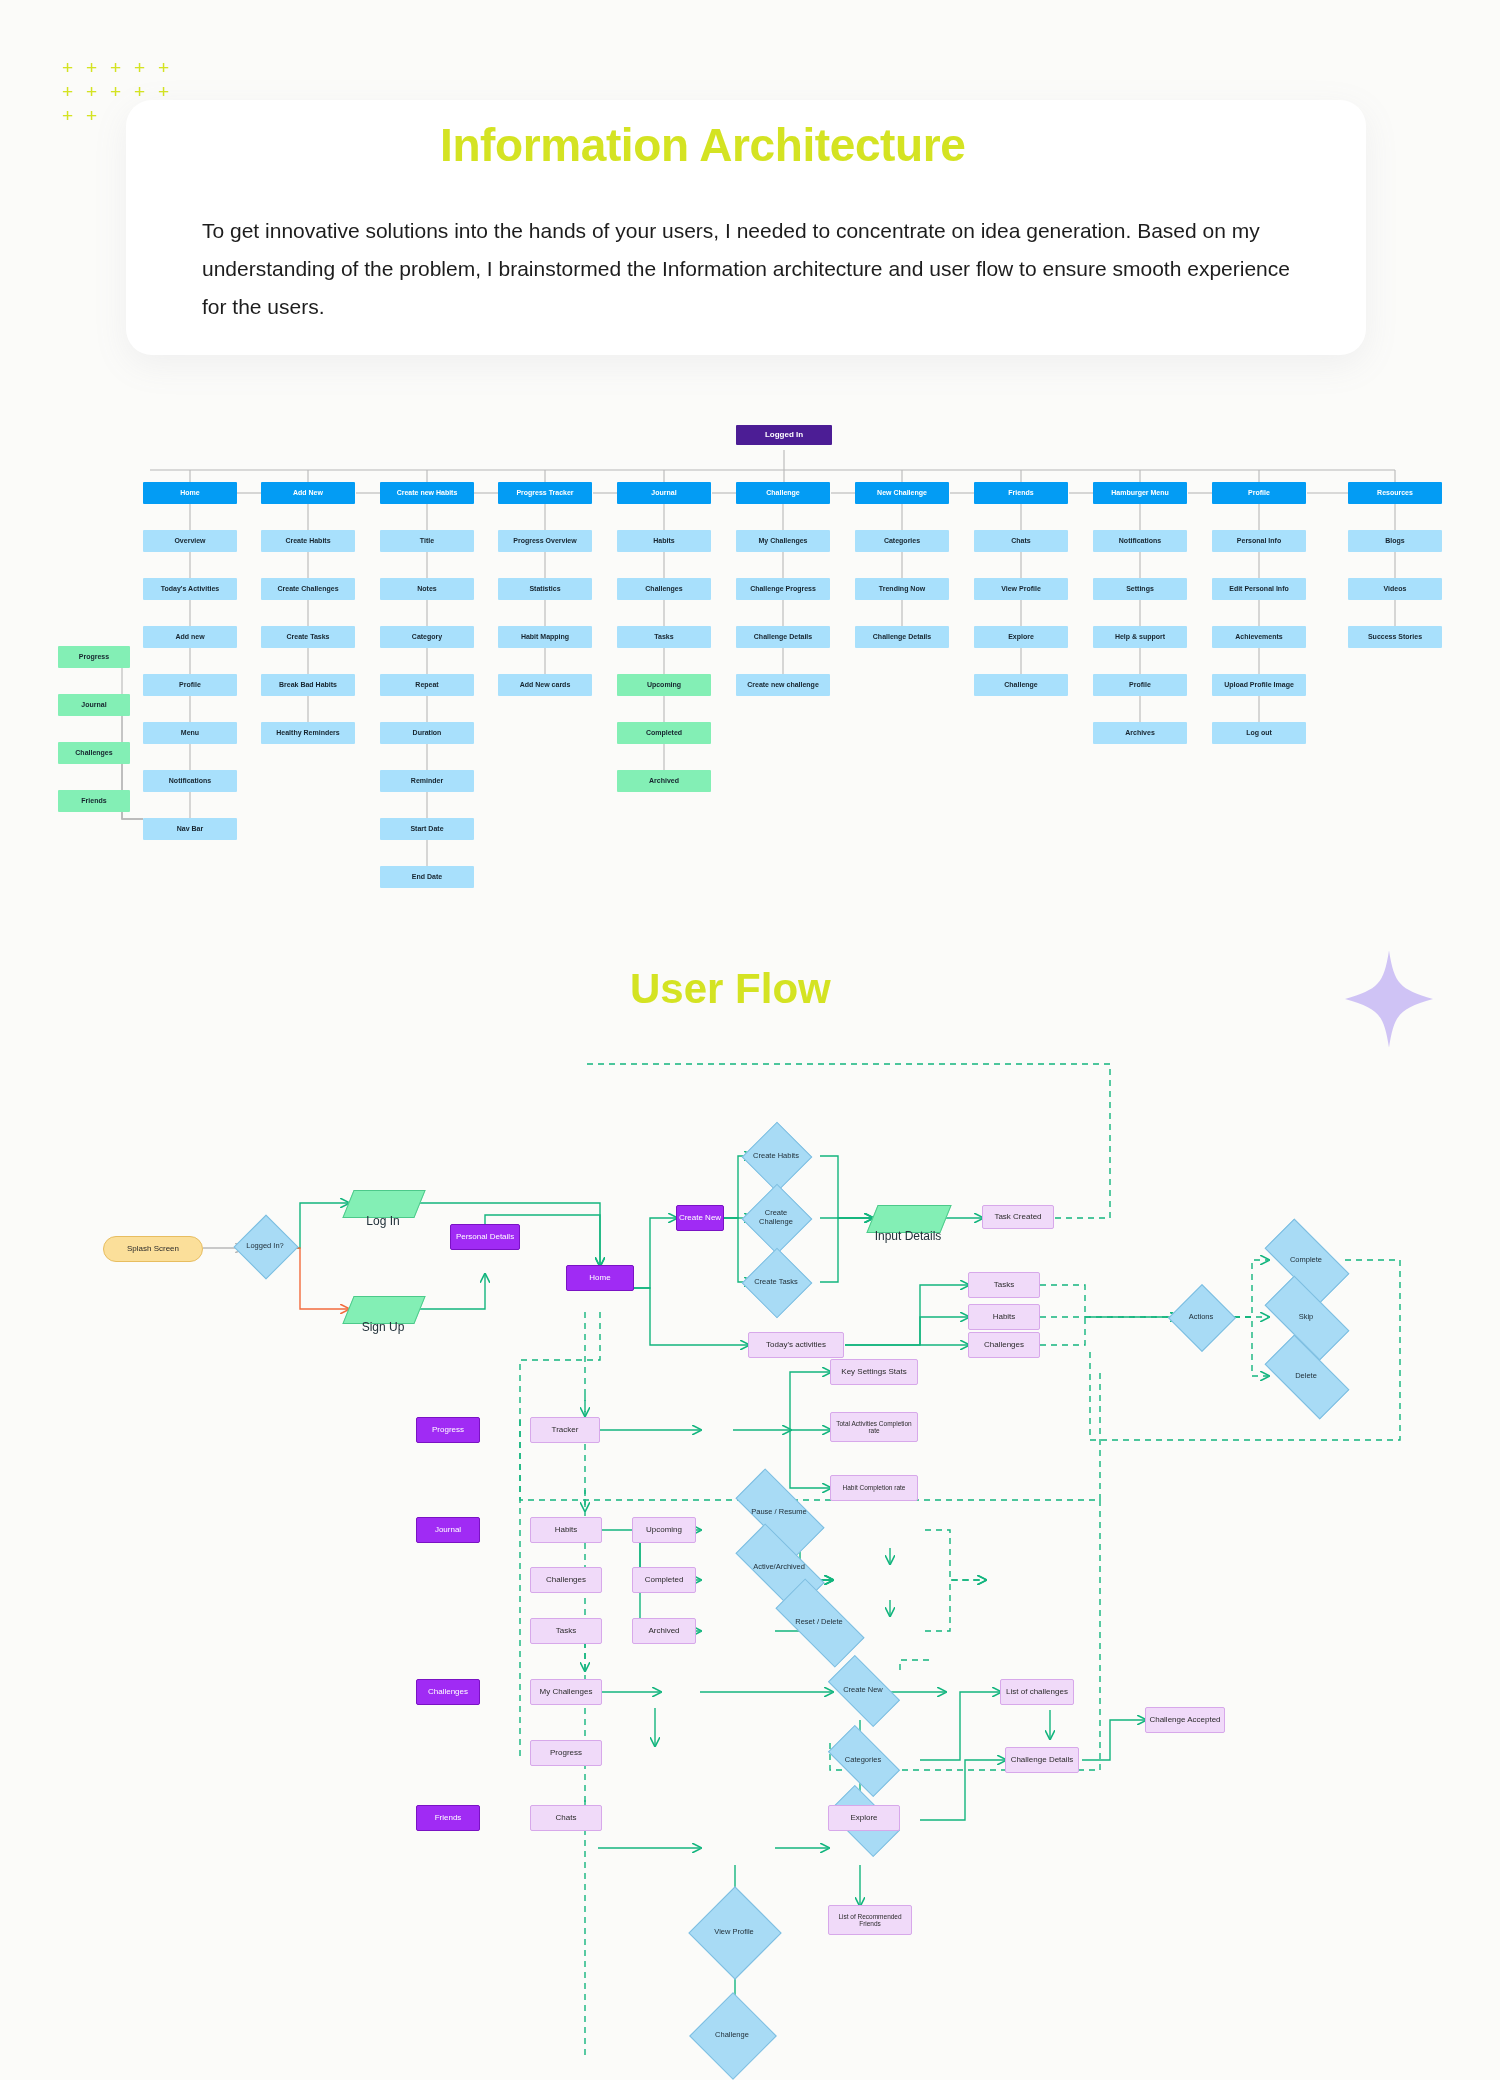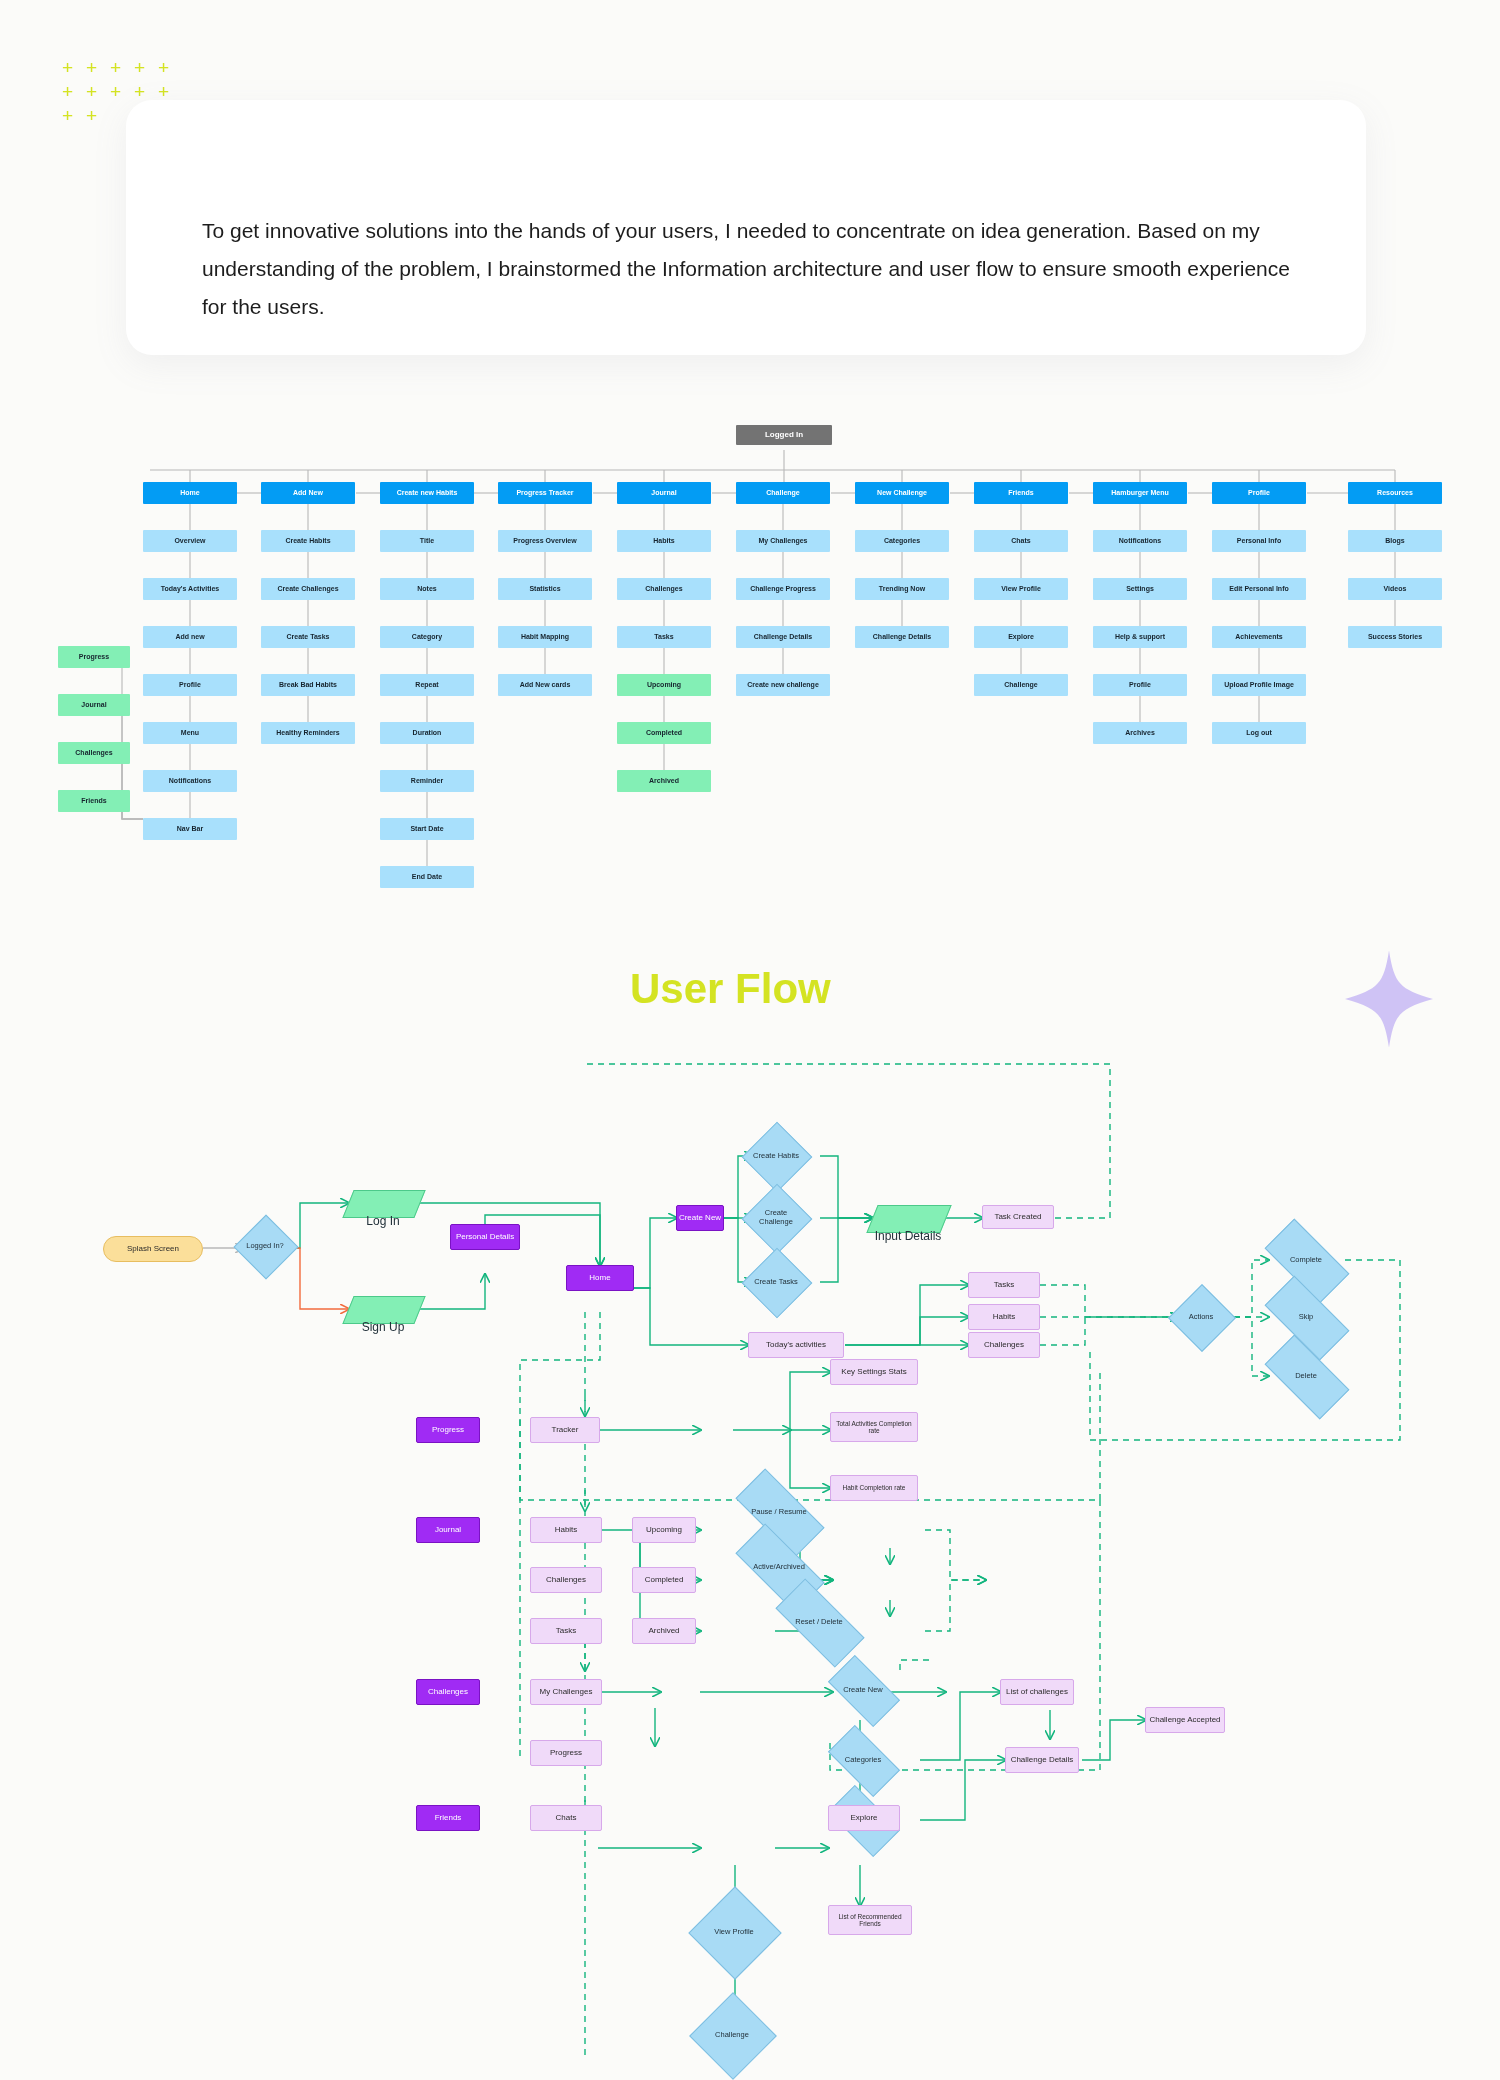--- a/index.html
+++ b/index.html
@@ -45,21 +45,21 @@
   }
   .ia-sub{
     background:#a8e0fc;color:#16242e;font-size:7px;font-weight:700;
     height:22px;border-radius:1px;
   }
   .ia-green{
     background:#83efb5;color:#16242e;font-size:7px;font-weight:700;
     height:22px;border-radius:1px;
   }
   .ia-root{
-    background:#737373;color:#ffffff;font-size:8px;font-weight:700;
+    background:#4c1d95;color:#ffffff;font-size:8px;font-weight:700;
     height:20px;border-radius:1px;
   }
 
   
   svg.lines{position:absolute;left:0;top:0;overflow:visible;pointer-events:none;}
   .ia-line{fill:none;stroke:#b8b8b8;stroke-width:1.1;}
 
   
   #uf-title{
     position:absolute;left:630px;top:965px;width:600px;
@@ -120,20 +120,21 @@
     <span style="left:0px;top:24px;">+</span>
       <span style="left:24px;top:24px;">+</span>
     <span style="left:48px;top:24px;">+</span>
       <span style="left:72px;top:24px;">+</span>
     <span style="left:96px;top:24px;">+</span>
     <span style="left:0px;top:48px;">+</span>
       <span style="left:24px;top:48px;">+</span>
   </div>
 
   <div id="intro-card"></div>
+  <div id="ia-title">Information Architecture</div>
   <div id="ia-paragraph">To get innovative solutions into the hands of your users, I needed to concentrate on idea generation.  Based on my understanding of the problem, I brainstormed the Information architecture and user flow to ensure smooth experience for the users.</div>
 
   <svg class="lines" id="ia-lines" width="1500" height="920">
 
     <path class="ia-line" d="M784 450 L784 470"></path>
 
     <path class="ia-line" d="M150 470 L1395 470"></path>
 
     <path class="ia-line" d="M190 470 L190 482"></path>
     <path class="ia-line" d="M308 470 L308 482"></path>

